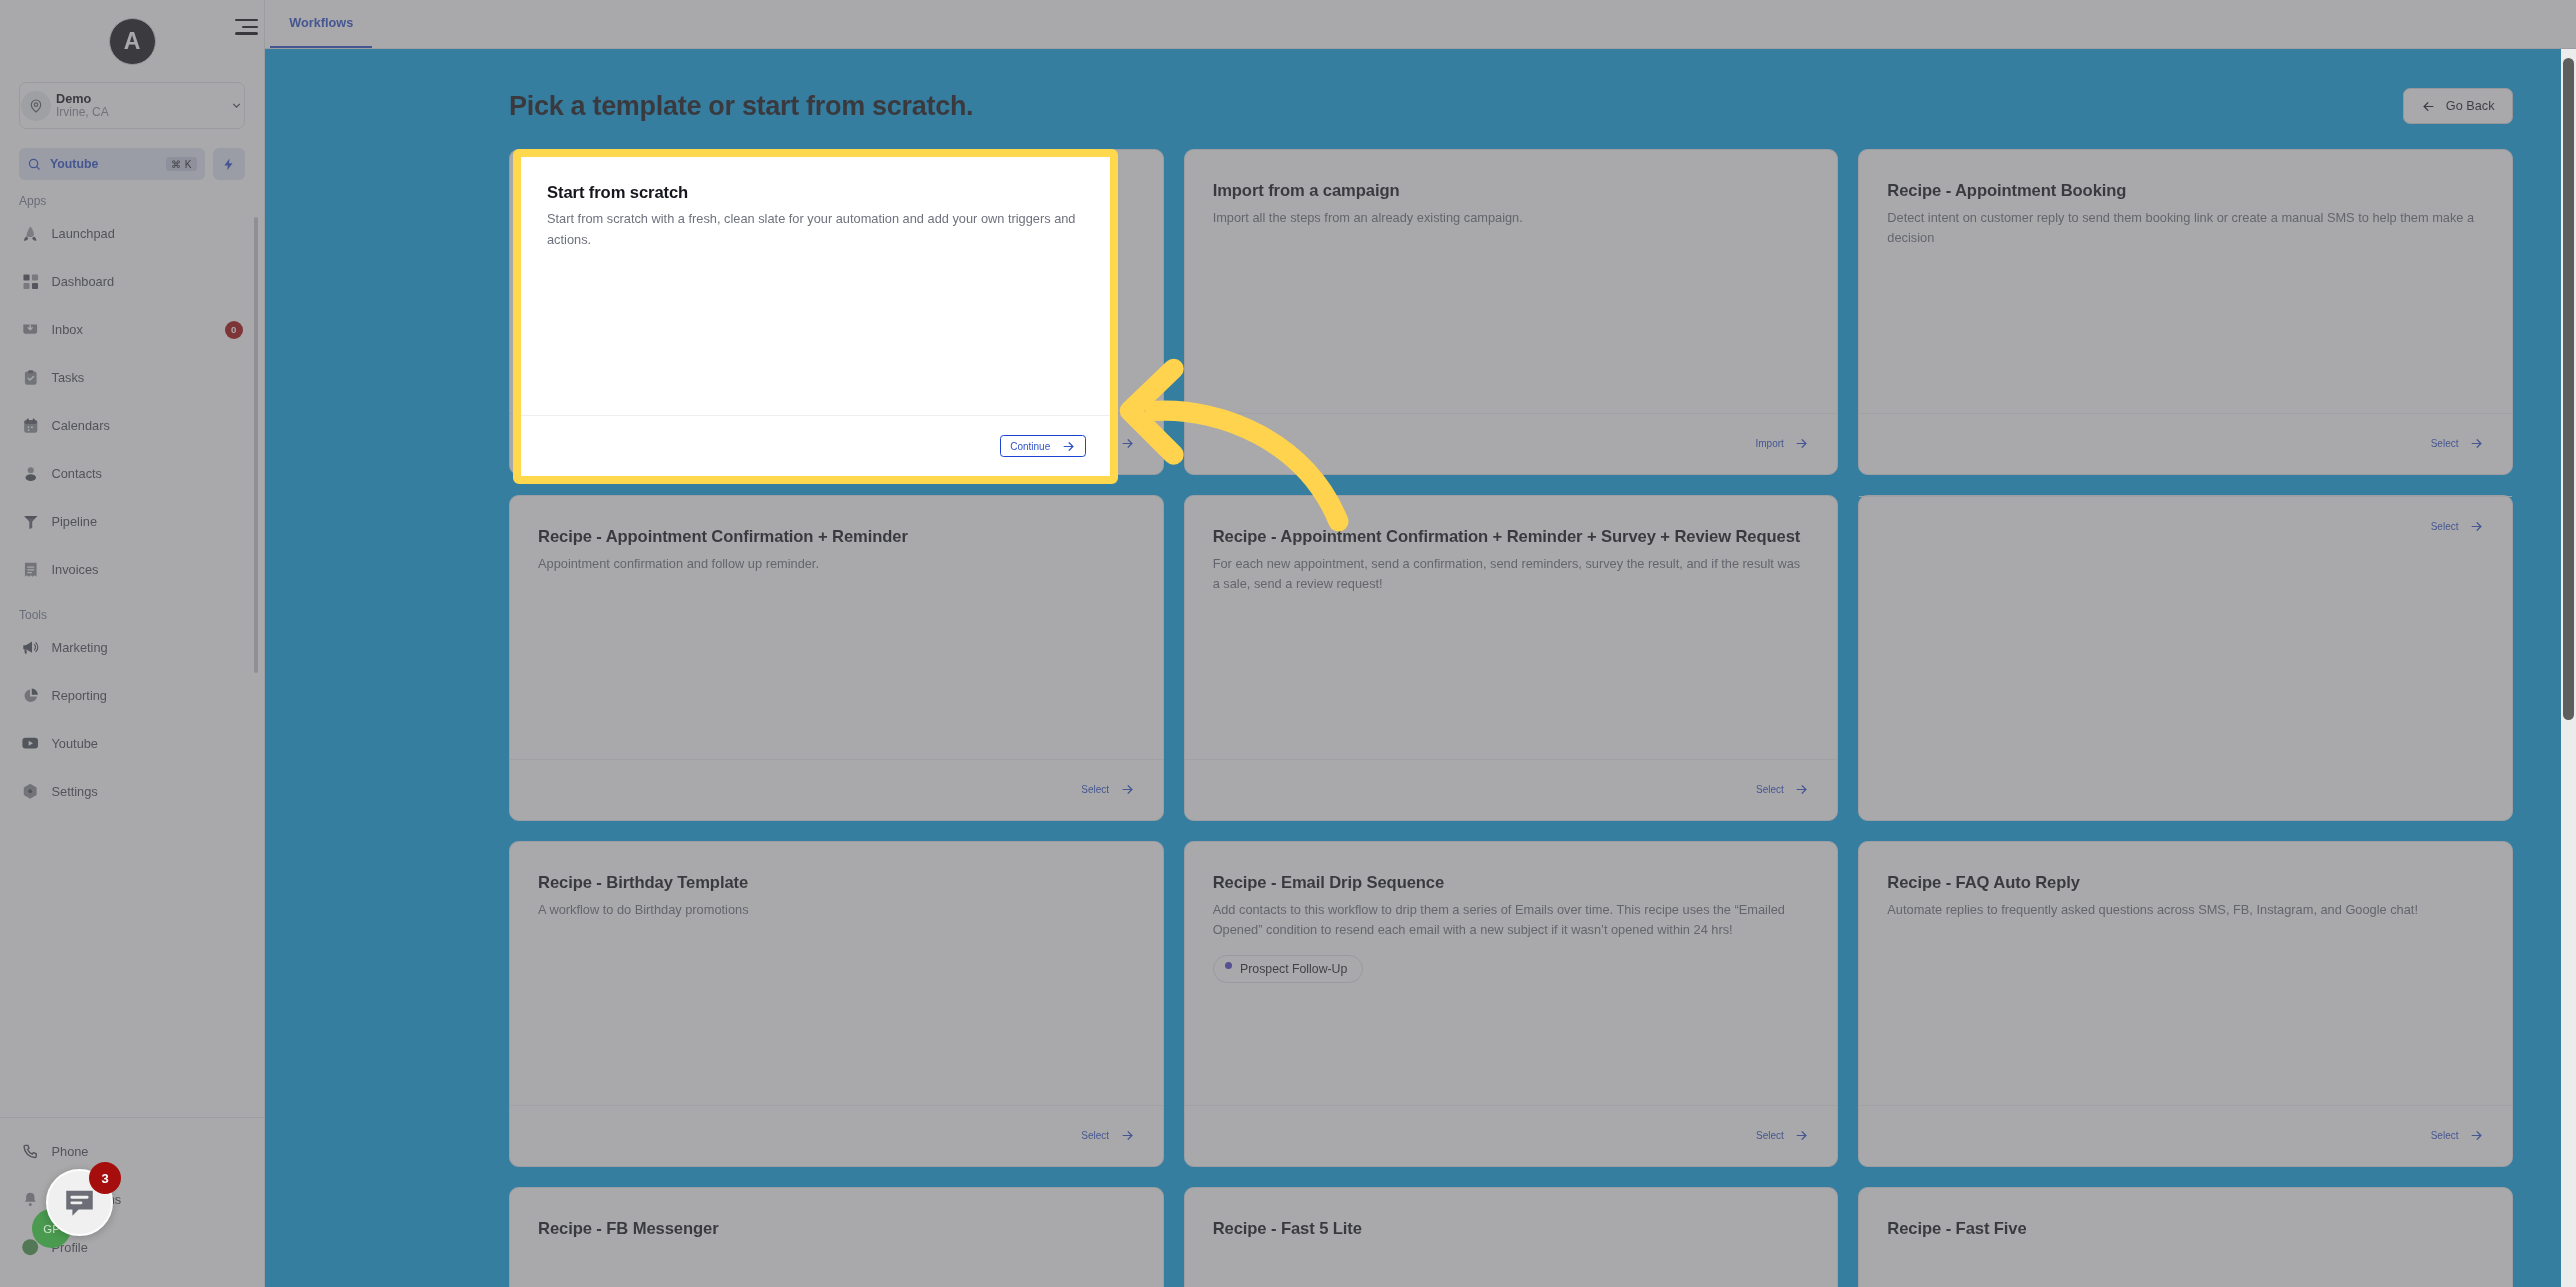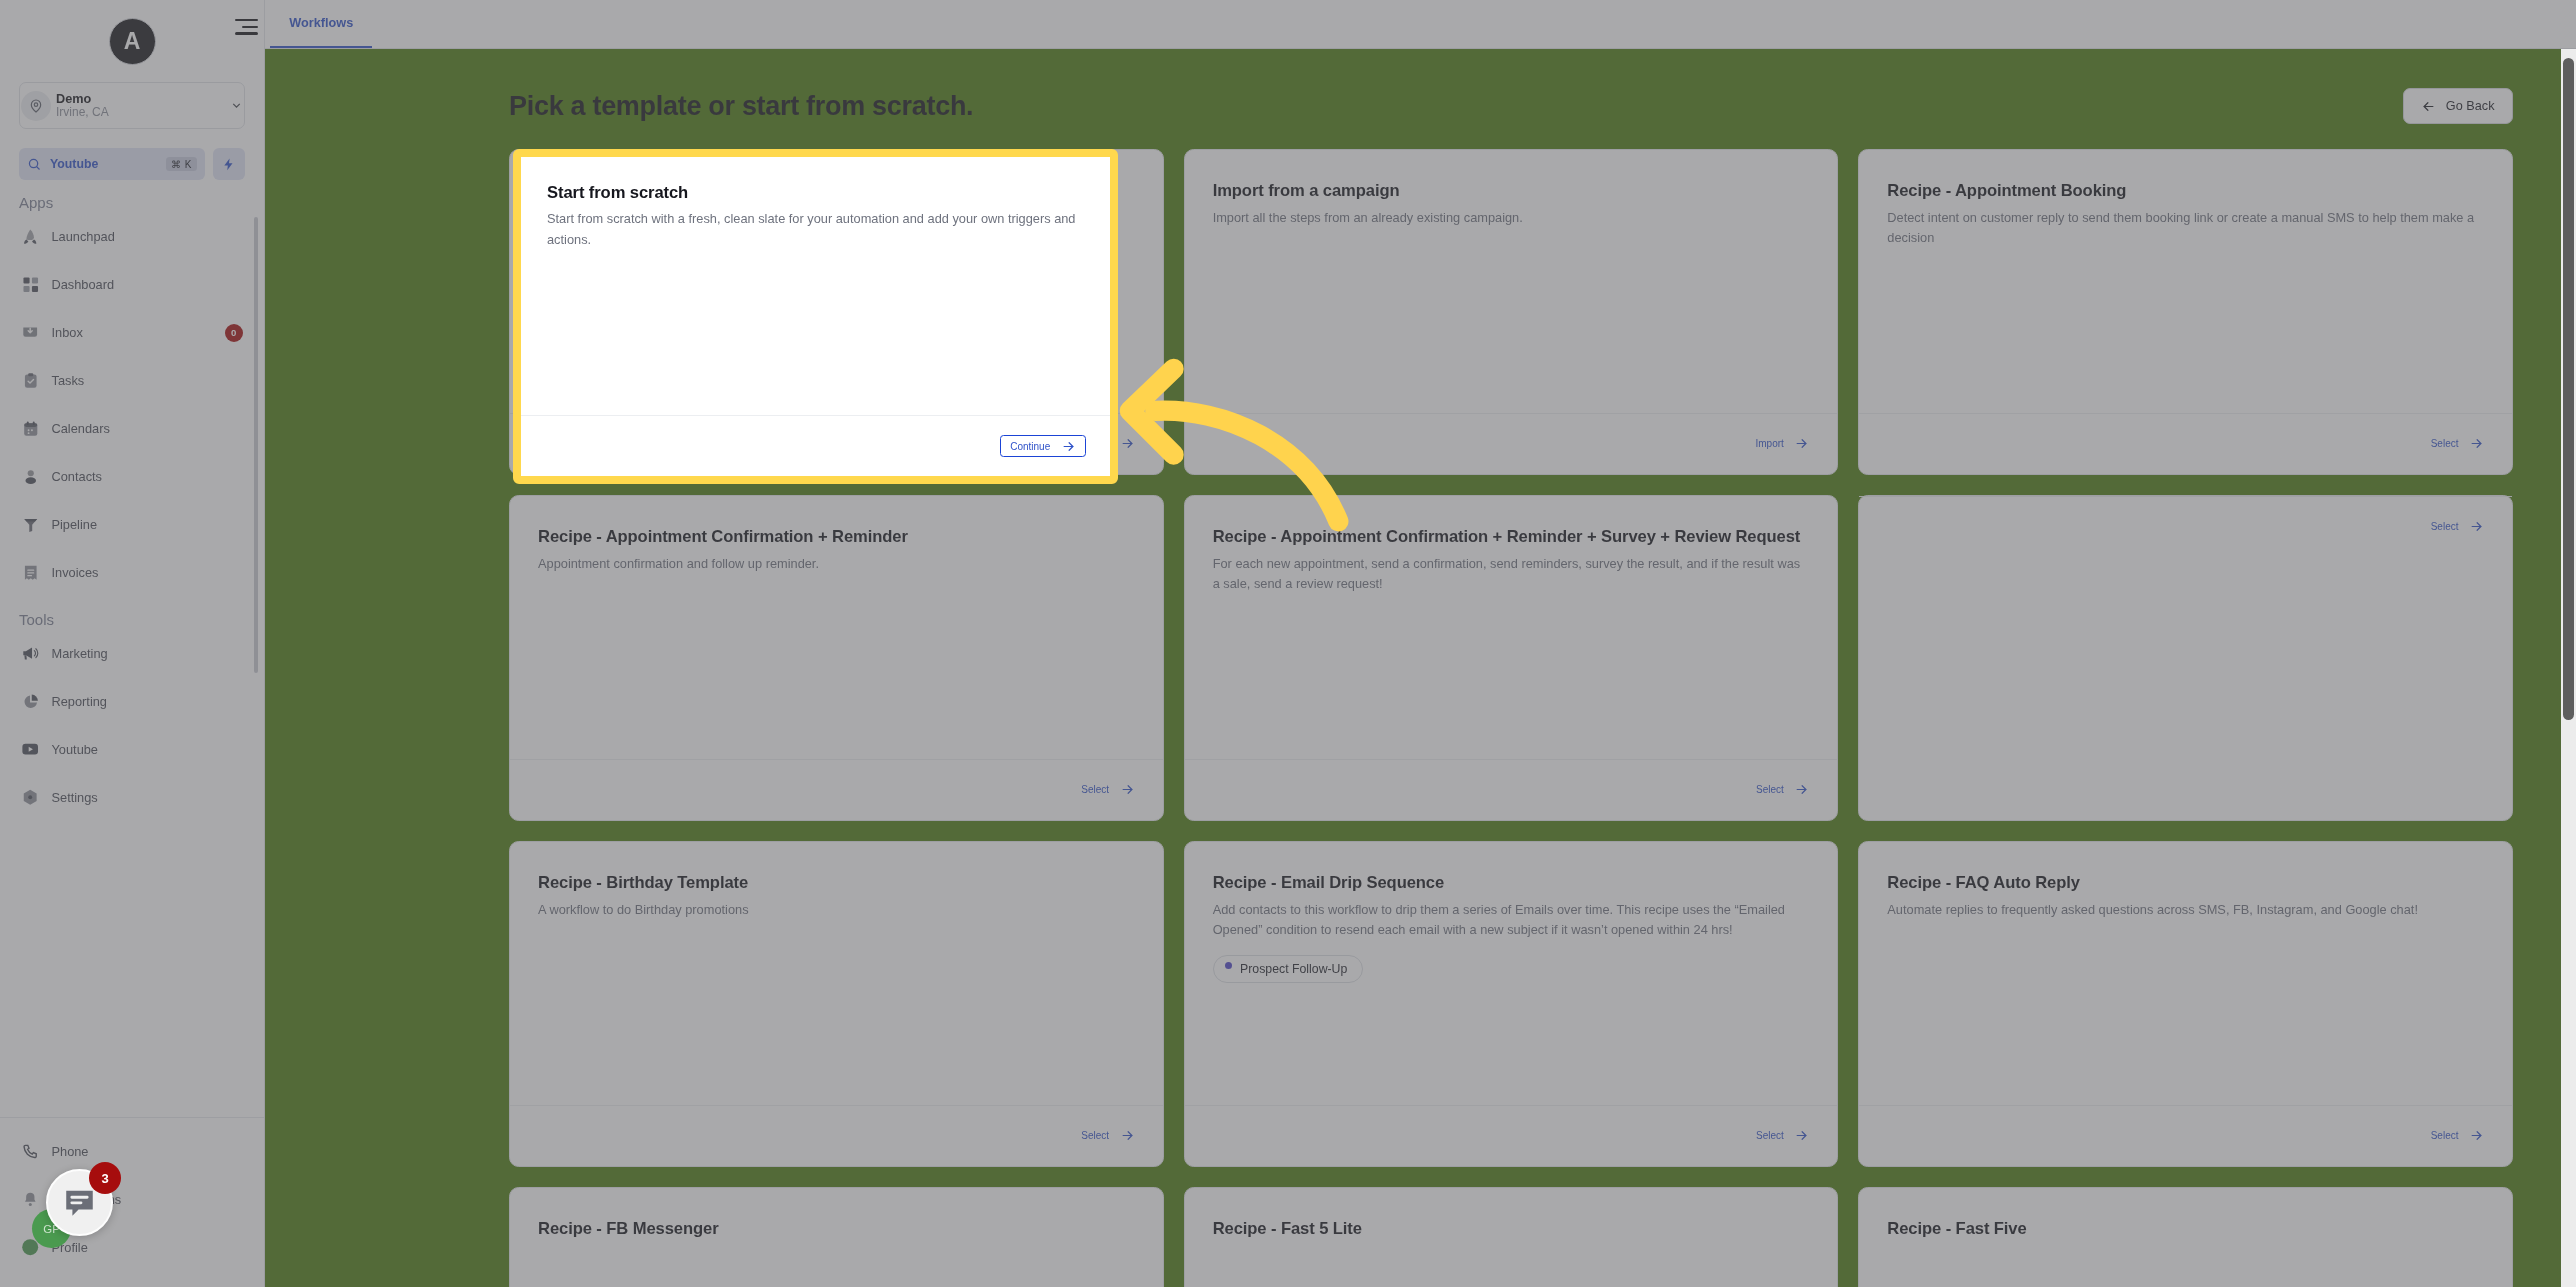--- a/index.html
+++ b/index.html
@@ -49,21 +49,21 @@
   .kbd {
     background: #c6cbdd; border-radius: 3.5px; font-size: 10px; color: #1d1f27;
     padding: 1.8px 5.3px; letter-spacing: 0.4px;
   }
   .bolt-box {
     width: 32px; height: 32px; background: #dfe3f5; border-radius: 6.1px;
     display: flex; align-items: center; justify-content: center;
   }
 
   .nav-section-label {
-    font-size: 15px; color: #7b8093; margin: 14px 0 1.8px 19px; font-weight: 400;
+    font-size: 12px; color: #7b8093; margin: 14px 0 1.8px 19px; font-weight: 400;
   }
   .nav-list { padding: 0 12.3px; }
   .nav-item {
     display: flex; align-items: center; gap: 11.4px; height: 48px;
     padding: 0 8.8px; border-radius: 6.1px; cursor: pointer;
   }
   .nav-icon { width: 19px; height: 19px; flex: 0 0 auto; display:flex; align-items:center; justify-content:center; }
   .nav-label { font-size: 12.8px; color: #4a4d57; flex: 1 1 auto; }
   .nav-badge {
     background: #a60d0d; color: #fff; font-size: 9.6px; font-weight: 600;
@@ -87,21 +87,21 @@
   #hamburger i:nth-child(3) { width: 23px; }
   .tab {
     height: 100%; display: flex; align-items: center; padding: 4px 19px;
     font-size: 12.7px; font-weight: 700; color: #2f52c9;
     border-bottom: 2.6px solid #2f52c9; margin-left: 5.3px;
   }
 
   
   #main {
     position: absolute; left: 265px; top: 49px; right: 0; bottom: 0;
-    background: #4d7c0f; overflow: hidden;
+    background: #0ea5e9; overflow: hidden;
   }
   #page-head {
     display: flex; align-items: center; justify-content: space-between;
     padding: 39px 63px 0 244px;
   }
   #page-title { font-size: 27px; font-weight: 700; color: #15161d; letter-spacing: -0.3px; }
   #go-back {
     display: flex; align-items: center; gap: 9.6px;
     border: 0.9px solid #d7dade; border-radius: 7px; background: #fff;
     padding: 9.6px 17.5px; font-size: 12.7px; color: #1d1f26; cursor: pointer;

